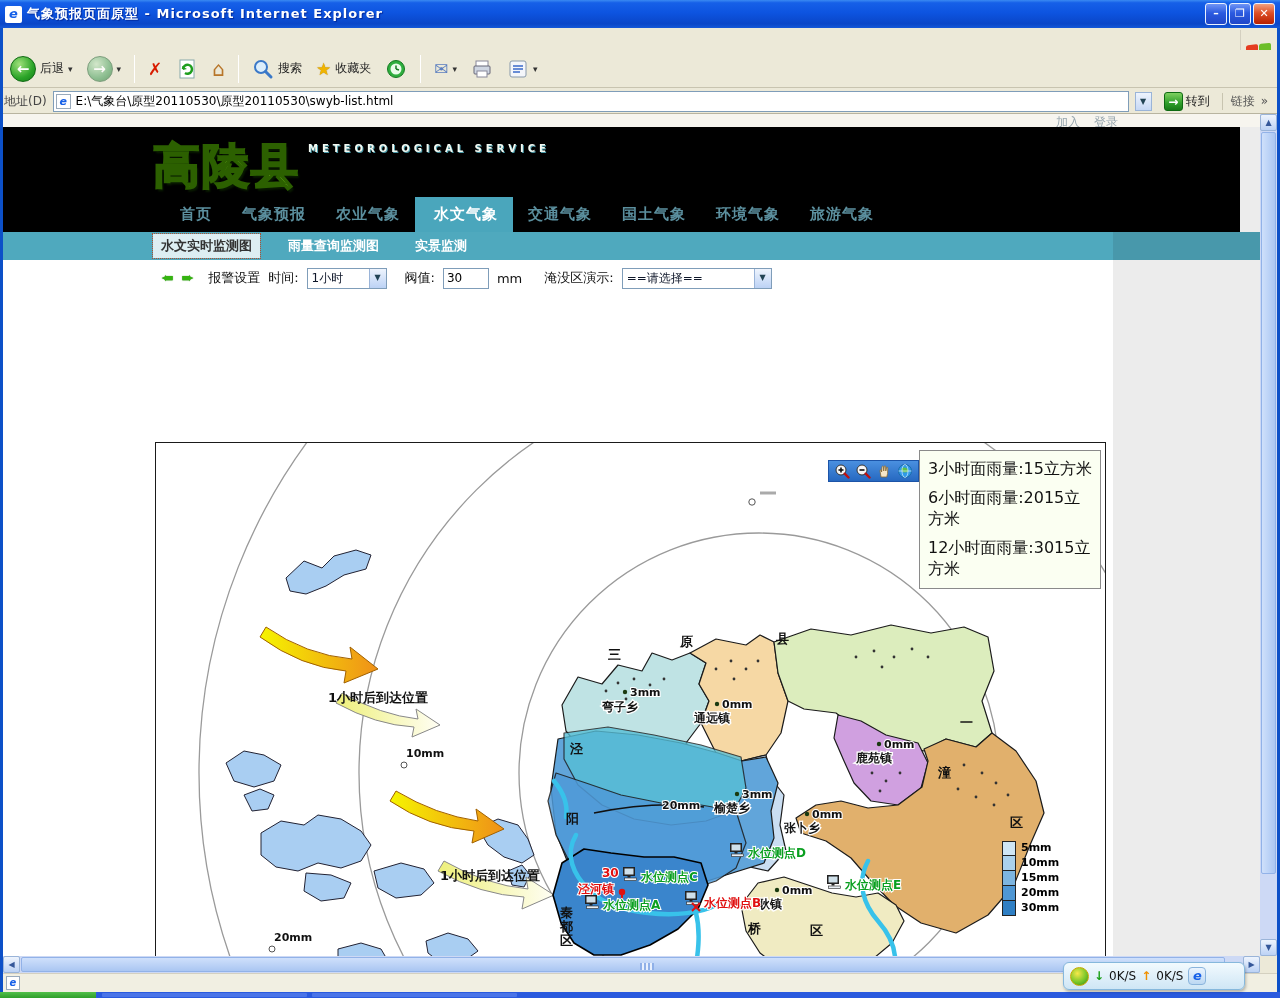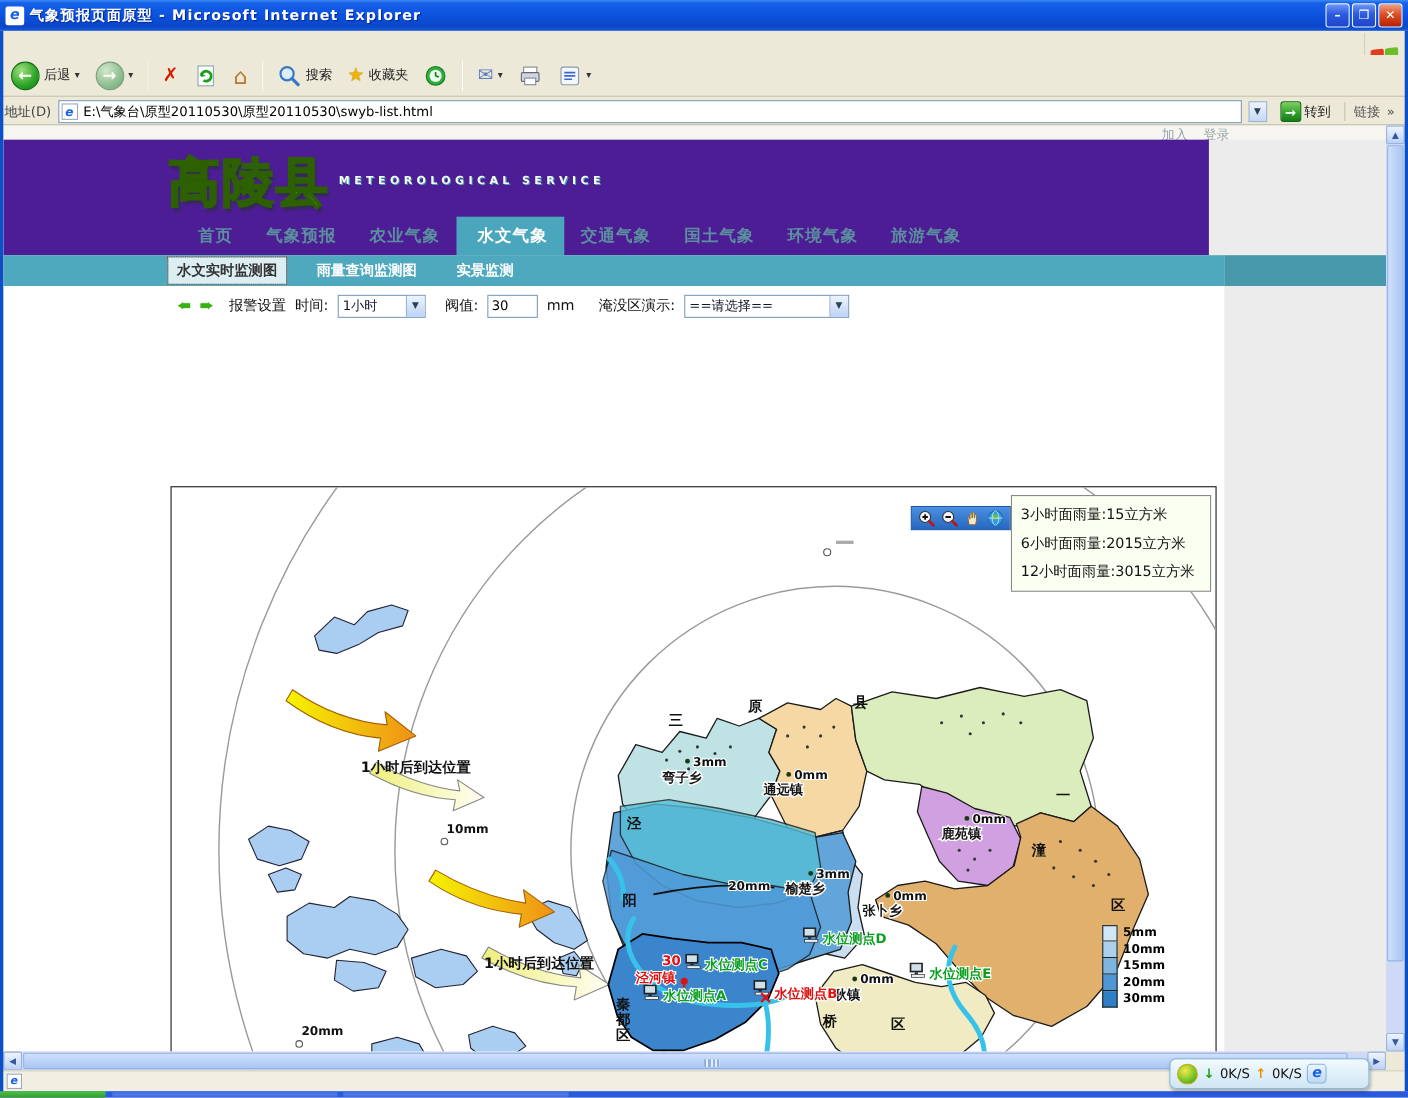--- a/index.html
+++ b/index.html
@@ -48,28 +48,28 @@
     border:1px solid #9ab4d8; text-align:center; font-size:8px; line-height:18px; color:#245; }
   .gobtn { display:flex; align-items:center; gap:3px; padding:1px 6px; color:#222; }
   .gobtn .goicon { width:19px; height:19px; background:linear-gradient(180deg,#7ed060,#2f9e2a 60%,#187a18);
     border:1px solid #0e6a12; border-radius:3px; color:#fff; font-weight:bold; text-align:center; line-height:18px; }
   .links { display:flex; align-items:center; gap:6px; color:#555; padding:0 8px; border-left:1px solid #c8c4b0; }
 
   
   .viewport { position:absolute; left:3px; top:114px; width:1257px; height:842px; background:#ececec; overflow:hidden; }
   .joinrow { position:absolute; left:0; top:0; width:1257px; height:13px; background:#f7f5ef; }
   .joinrow .userlinks { position:absolute; left:1053px; top:0; color:#96a5ad; display:flex; gap:14px; font-size:12px; }
-  .band { position:absolute; left:0; top:13px; width:1096px; height:105px; background:#4c1d95; }
+  .band { position:absolute; left:0; top:13px; width:1237px; height:105px; background:#000000; }
   .brand { position:absolute; left:150px; top:8px; display:flex; align-items:flex-start; gap:8px; }
   .brand .county { font-size:47px; font-weight:bold; color:#8ee22a; -webkit-text-stroke:2px #2c6000;
     text-shadow:2px 3px 2px rgba(20,60,0,.45); letter-spacing:2px; }
   .brand .rightcol { padding-top:8px; }
   .brand .bname { font-size:27px; font-weight:bold; color:#7edc12; -webkit-text-stroke:1px #2c6000;
     text-shadow:1px 2px 1px rgba(20,60,0,.4); letter-spacing:2px; }
-  .brand .bsub { font-size:10px; font-weight:bold; color:#f2f9f2; letter-spacing:4px; margin-top:16px;
+  .brand .bsub { font-size:10px; font-weight:bold; color:#f2f9f2; letter-spacing:4px; margin-top:0;
     text-shadow:1px 1px 0 #4a9aa8; }
   .nav { position:absolute; left:0; bottom:0; width:100%; height:35px; display:flex; align-items:stretch;
     padding-left:162px; gap:0; }
   .nav .item { display:flex; align-items:center; padding:0 15px; color:#5b8f9e; font-size:15px;
     font-weight:bold; letter-spacing:1px; }
   .nav .item.active { background:#4aa6bc; color:#fff;padding-left:19px; }
   .subnav { position:absolute; left:0; top:118px; width:1110px; height:28px; background:#4fa9be;
     display:flex; align-items:center; padding-left:150px; gap:20px; }
   .subnav-right { position:absolute; left:1110px; top:118px; width:147px; height:28px; background:#4898ab; }
   .subtab { color:#fff; font-size:13px; font-weight:bold; padding:3px 8px; }
@@ -85,21 +85,21 @@
   .xpinput { width:46px; height:21px; border:1px solid #7f9db9; font-size:12px; padding:0 3px;
     font-family:inherit; }
 
   
   .mapbox { position:absolute; left:152px; top:182px; width:951px; height:647px; background:#fff;
     border:1px solid #1a1a1a; overflow:hidden; }
   .maptools { position:absolute; left:672px; top:17px; height:22px; display:flex; align-items:center; gap:5px;
     padding:0 5px; background:linear-gradient(180deg,#4a90e0,#2668c0); border:1px solid #1c54a8; z-index:3; }
   .infobox { position:absolute; left:763px; top:7px; width:182px; background:#fbfff2;
     border:1px solid #8a8a8a; z-index:4; padding:4px 0; }
-  .infobox div { padding:4px 8px; font-size:13px; color:#111; }
+  .infobox div { padding:4px 8px; font-size:16px; color:#111; }
   .legend { position:absolute; left:846px; top:398px; z-index:3; }
   .legend .lrow { display:flex; align-items:flex-start; height:15px; }
   .legend .sw { width:14px; height:15px; border:1px solid #222; border-top-width:0; }
   .legend .lrow:first-child .sw { border-top-width:1px; }
   .legend .ltext { font-size:11px; font-weight:bold; margin-left:5px; color:#000; }
   .s0{background:#cfe6f5}.s1{background:#abd1ec}.s2{background:#7db5e0}.s3{background:#4f97d4}.s4{background:#2f7fc4}
   svg text { font-family:"DejaVu Sans","Liberation Sans",sans-serif; }
   .mt { font-size:13px; font-weight:bold; fill:#111; }
   .rname { font-size:12px; font-weight:bold; fill:#151515; stroke:#ffffff; stroke-width:2.5px;
     paint-order:stroke; }

